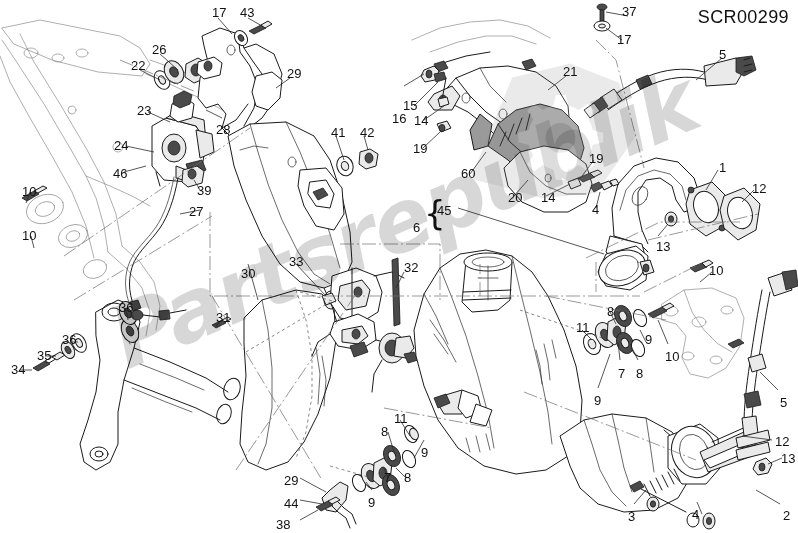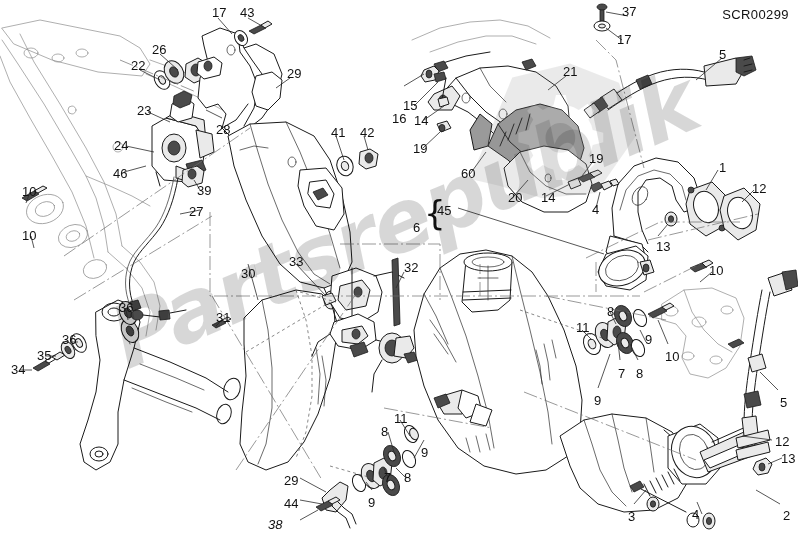--- a/index.html
+++ b/index.html
@@ -75,21 +75,21 @@
     line-height:34px;
     color:#111111;
     user-select:none;
   }
   
   #code{
     position:absolute;
     right:9px;
     top:7px;
     font-family:"Liberation Sans", sans-serif;
-    font-size:13px;
+    font-size:18px;
     letter-spacing:.4px;
     color:#111111;
     z-index:5;
     user-select:none;
   }
   
   .ln{fill:none;stroke:#1a1a1a;stroke-width:1;stroke-linecap:round;stroke-linejoin:round;}
   .ln-t{fill:none;stroke:#2b2b2b;stroke-width:.7;stroke-linecap:round;stroke-linejoin:round;}
   .ln-g{fill:none;stroke:#8d8d8d;stroke-width:.7;stroke-linecap:round;stroke-linejoin:round;}
   .lead{fill:none;stroke:#2b2b2b;stroke-width:.8;}
@@ -644,19 +644,19 @@
       <span class="lbl" style="left: 775px; top: 435px;">12</span>
       <span class="lbl" style="left: 781px; top: 452px;">13</span>
       <span class="lbl" style="left: 421px; top: 446px;">9</span>
       <span class="lbl" style="left: 284px; top: 474px;">29</span>
       <span class="lbl" style="left: 384px; top: 471px;">7</span>
       <span class="lbl" style="left: 404px; top: 471px;">8</span>
       <span class="lbl" style="left: 284px; top: 497px; text-align: center;">44</span>
       <span class="lbl" style="left: 368px; top: 496px;">9</span>
       <span class="lbl" style="left: 628px; top: 510px;">3</span>
       <span class="lbl" style="left: 692px; top: 508px;">4</span>
-      <span class="lbl" style="left: 268px; top: 518px; font-style: italic;">38</span>
+      <span class="lbl" style="left: 276px; top: 518px;">38</span>
       <span class="lbl" style="left: 783px; top: 509px;">2</span>
     </div>
 
   <div id="code">SCR00299</div>
 
 </div>
 
 </body></html>

